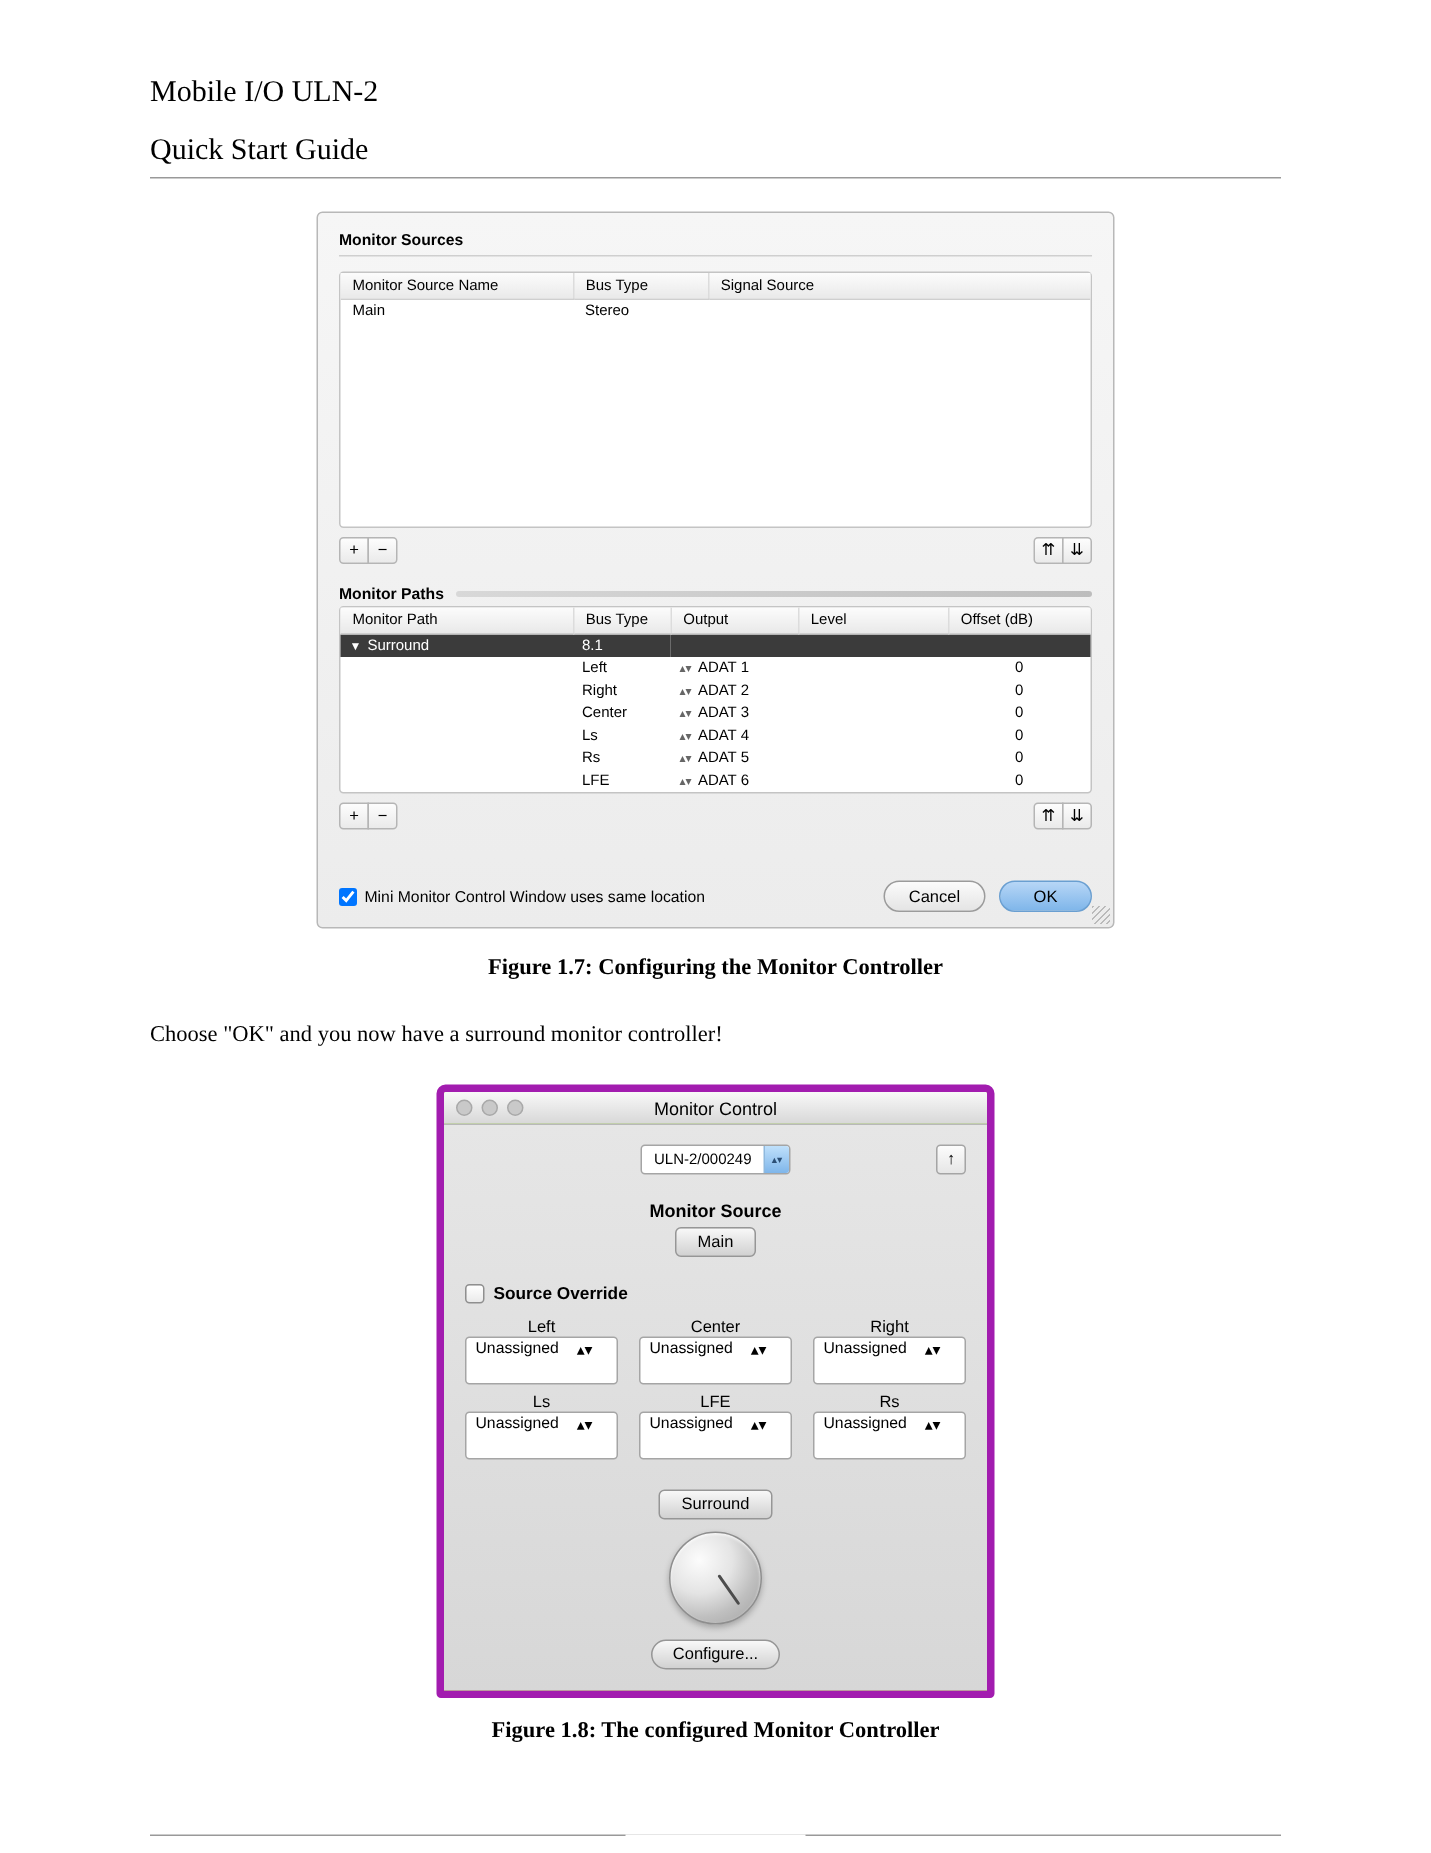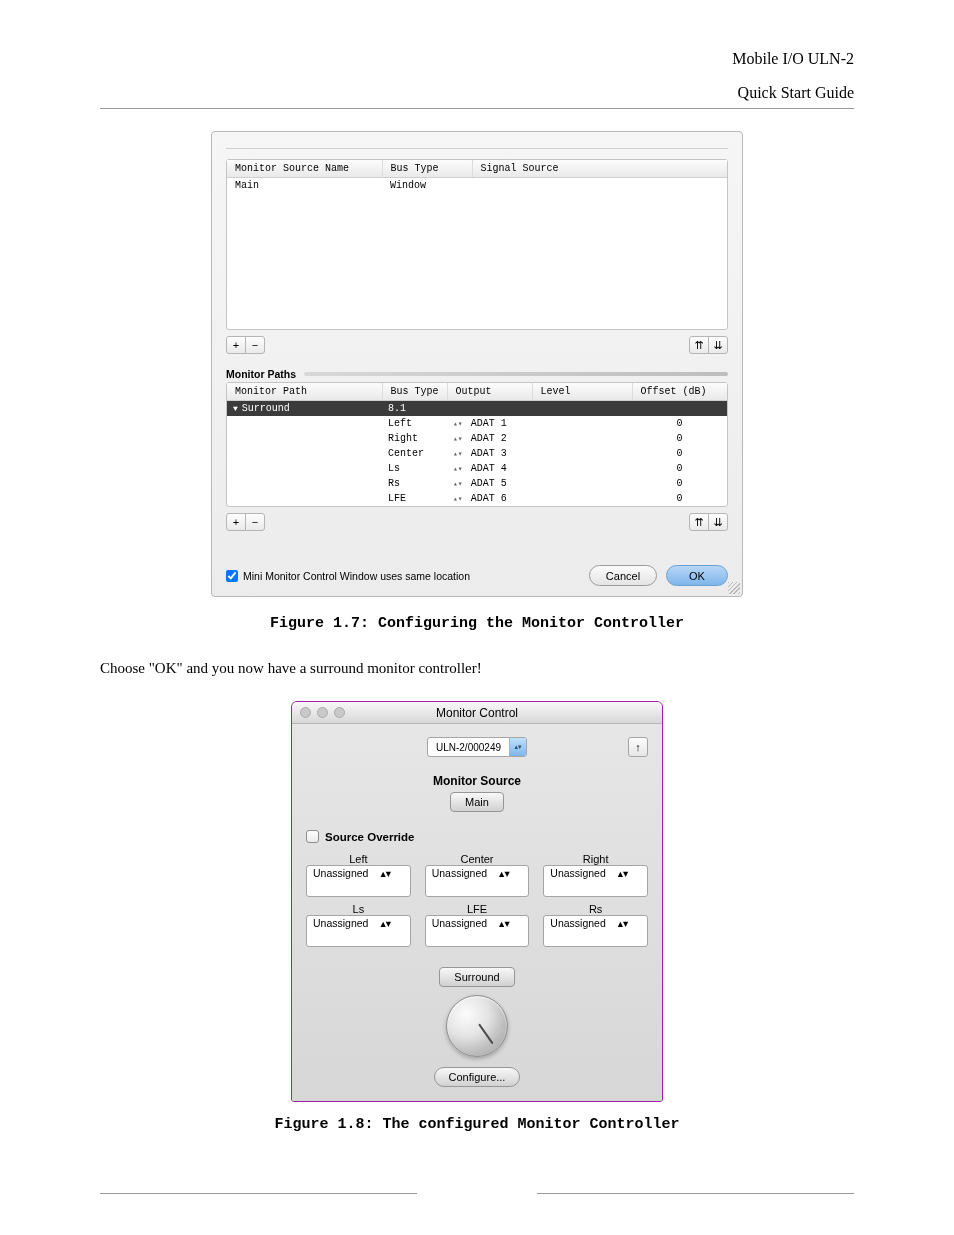--- a/index.html
+++ b/index.html
@@ -1,31 +1,31 @@
 <!DOCTYPE html>
 <html><head>
 <meta charset="utf-8">
 <style>
   * { box-sizing: border-box; margin: 0; padding: 0; }
   body { font-family: "Lucida Grande", "Helvetica Neue", Arial, sans-serif; font-size: 12px; background: #fff; color: #000; }
   .page { width: 954px; margin: 0 auto; padding: 50px 100px 40px 100px; }
-  .doc-header { text-align: right; font-family: "Optima", "Palatino", serif; font-size: 16px; padding-bottom: 6px; }
+  .doc-header { text-align: left; font-family: "Optima", "Palatino", serif; font-size: 20px; padding-bottom: 6px; }
   .doc-header .line2 { margin-top: 16px; }
   .hr-top { border-bottom: 1px solid #999; margin: 0 0 22px 0; position: relative; }
   .hr-top::before { content: ""; position: absolute; left: 42%; top: -1px; width: 16%; border-bottom: 1px solid #fff; }
   .page-num { text-align: center; font-family: "Optima","Palatino",serif; font-size: 14px; margin-top: 6px; }
   .hr-bot { border-top: 1px solid #999; margin-top: 60px; position: relative; }
   .hr-bot::before { content:""; position:absolute; left:42%; top:-1px; width:16%; border-top:1px solid #fff; }
 
   
   .dlg { width: 532px; margin: 0 auto 18px auto; background: linear-gradient(#f6f6f6,#ececec); border: 1px solid #b8b8b8; border-radius: 4px; padding: 12px 14px 10px 14px; position: relative; font-size: 10.5px; }
   .dlg .resize { position: absolute; right: 2px; bottom: 2px; width: 12px; height: 12px; background: repeating-linear-gradient(135deg,#888,#888 1px,transparent 1px,transparent 3px); opacity: .5; }
   .section-label { font-weight: bold; font-size: 10.5px; margin-bottom: 4px; }
   .hr-sep { border: none; border-top: 1px solid #cfcfcf; margin: 4px 0 10px 0; }
-  .tbl-wrap { background: #fff; border: 1px solid #c4c4c4; border-radius: 3px; font-family: Liberation Mono, monospace; }
+  .tbl-wrap { background: #fff; border: 1px solid #c4c4c4; border-radius: 3px; }
   .tbl { width: 100%; border-collapse: collapse; font-size: 10px; }
   .tbl th { text-align: left; padding: 3px 8px; background: linear-gradient(#fcfcfc,#e9e9e9); border-bottom: 1px solid #cfcfcf; border-right: 1px solid #dcdcdc; font-weight: normal; }
   .tbl th:last-child { border-right: none; }
   .tbl td { padding: 2px 8px; border-bottom: 1px solid transparent; }
   .tbl tbody tr { height: 14px; }
   .spacer-rows td { height: 135px; }
   .btn-row { margin-top: 6px; display:flex; justify-content: space-between; }
   .sbtn { display:inline-flex; align-items:center; justify-content:center; min-width: 20px; height: 18px; padding: 0 4px; background: linear-gradient(#fdfdfd,#eaeaea); border: 1px solid #b5b5b5; border-radius: 3px; font-size: 11px; line-height: 1; cursor: pointer; }
   .sbtn + .sbtn { margin-left: -1px; border-top-left-radius:0; border-bottom-left-radius:0; }
   .btn-group { display:inline-flex; }
@@ -38,25 +38,25 @@
   .paths-tbl .sel-row td { background: #3b3b3b; color: #fff; }
   .paths-tbl .sel-row td:first-child::before { content: "▼"; color:#fff; font-size: 8px; margin-right: 4px; }
   .upd-icon { font-size: 8px; color: #666; margin-right: 2px; display:inline-block; }
 
   .dlg-foot { display:flex; justify-content: space-between; align-items:center; margin-top: 34px; }
   .chk { display:flex; align-items:center; gap:5px; font-size:10.5px; }
   .chk input { width:12px; height:12px; }
   .macbtn { display:inline-flex; align-items:center; justify-content:center; min-width:62px; height:21px; padding:0 16px; border:1px solid #9b9b9b; border-radius: 11px; background: linear-gradient(#fbfbfb,#e4e4e4); font-size:11px; cursor:pointer; }
   .macbtn.default { background: linear-gradient(#b7d6f6,#7fb6ea); border-color:#6a9fd1; }
 
-  .fig-caption { text-align:center; font-family: Liberation Mono, monospace; font-weight:bold; font-size:15px; margin: 8px 0 28px 0; }
+  .fig-caption { text-align:center; font-family: Liberation Serif, serif; font-weight:bold; font-size:15px; margin: 8px 0 28px 0; }
   .body-text { font-family: "Optima","Palatino",serif; font-size: 15px; margin-bottom: 24px; }
 
   
-  .mcwin { width: 372px; margin: 0 auto 14px auto; border: 1px solid #a21caf; border-radius: 6px 6px 3px 3px; overflow:hidden; font-size:11px; background:#bef264; }
+  .mcwin { width: 372px; margin: 0 auto 14px auto; border: 5px solid #a21caf; border-radius: 6px 6px 3px 3px; overflow:hidden; font-size:11px; background:#bef264; }
   .titlebar { height: 22px; background: linear-gradient(#f8f8f8,#d8d8d8); border-bottom: 1px solid #b8b8b8; display:flex; align-items:center; padding:0 8px; position:relative; }
   .traffic { display:flex; gap:6px; }
   .tdot { width:11px; height:11px; border-radius:50%; background:#c9c9c9; border:1px solid #a9a9a9; }
   .titlebar-title { position:absolute; left:0; right:0; text-align:center; font-size:12px; pointer-events:none; }
 
   .mcbody { background: linear-gradient(#e6e6e6,#d7d7d7); padding: 10px 14px 14px 14px; }
   .mc-top { display:flex; align-items:center; justify-content:center; gap:6px; position:relative; height:26px; }
   .dropdown { display:inline-flex; align-items:center; height:20px; background:#fff; border:1px solid #a5a5a5; border-radius:3px; overflow:hidden; }
   .dropdown .dd-txt { padding:0 8px; font-size:10px; }
   .dropdown .dd-btn { width:17px; height:100%; background: linear-gradient(#bfe0fb,#7fb6ea); border-left:1px solid #8fb9de; display:flex; align-items:center; justify-content:center; font-size:7px; color:#2c4f75; }
@@ -88,35 +88,36 @@
 
 <div class="page">
 
   <div class="doc-header">
     <div>Mobile I/O ULN-2</div>
     <div class="line2">Quick Start Guide</div>
   </div>
   <div class="hr-top"></div>
 
   <div class="dlg">
+    <div class="section-label">Monitor Sources</div>
     <hr class="hr-sep">
 
     <div class="tbl-wrap">
       <table class="tbl">
         <thead>
             <tr>
           <th style="width:31%">Monitor Source Name</th>
           <th style="width:18%">Bus Type</th>
           <th>Signal Source</th>
         </tr>
           </thead>
         <tbody>
           <tr>
             <td>Main</td>
-            <td>Window</td>
+            <td>Stereo</td>
             <td></td>
           </tr>
           <tr class="spacer-rows">
               <td colspan="3"></td>
             </tr>
         </tbody>
       </table>
     </div>
     <div class="btn-row">
       <span class="btn-group">

